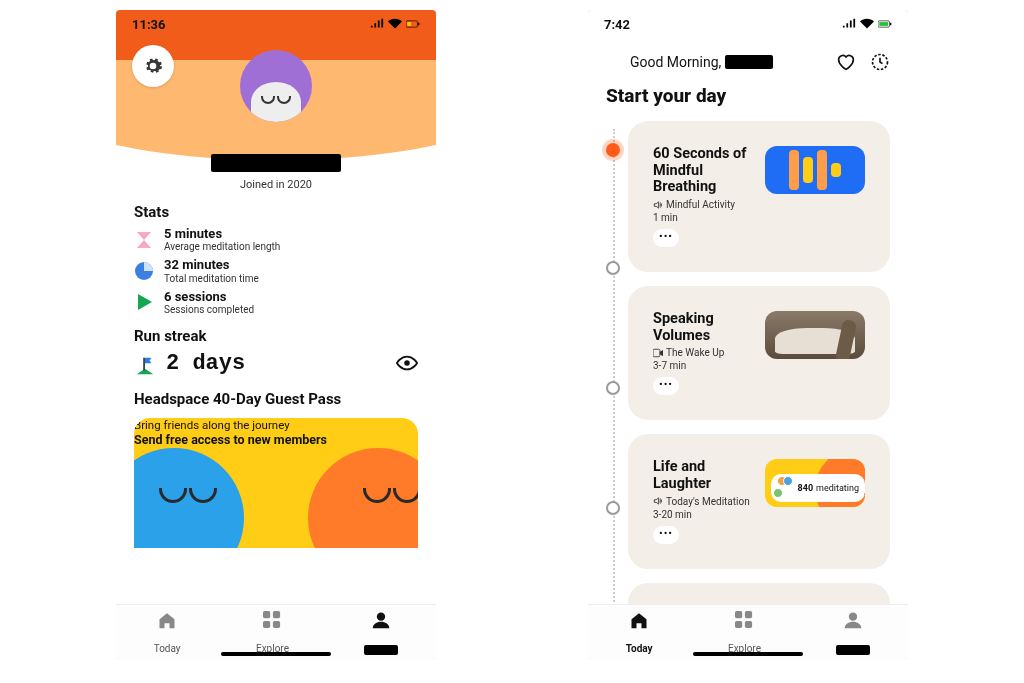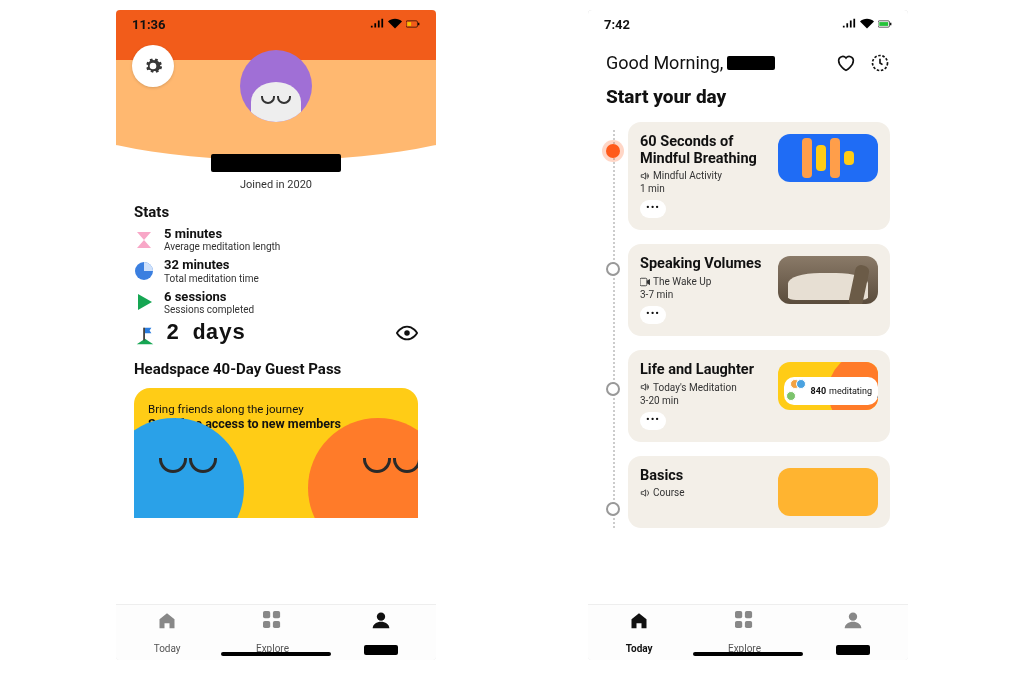--- a/index.html
+++ b/index.html
@@ -94,51 +94,51 @@
   .stat-row .txt .small { font-size:10px; color:#333; line-height:1.1;}
 
   .streak-row { display:flex; align-items:center; justify-content:space-between; margin-top:6px;}
   .streak-left { display:flex; align-items:flex-end; gap:10px;font-family:Liberation Mono, monospace;}
   .streak-val { font-weight:800; font-size:22px; }
   .flag { width:22px;height:22px; }
   .eye { width:22px;height:16px; }
 
   .guest-card {
     margin-top:10px; background:#ffcc16; border-radius:16px 16px 0 0;
-    padding:14px; position:relative; height:130px; overflow:hidden;
+    position:relative; height:130px; overflow:hidden;
   }
   .guest-card .line1{ font-size:11.5px; }
   .guest-card .line2{ font-size:12.5px; font-weight:700; }
   .blob { position:absolute; bottom:-40px; width:140px;height:140px; border-radius:50%; }
   .blob.blue{ left:-30px; background:#2aa1e8;}
   .blob.orange{ right:-30px; background:#ff7b29;}
   .blob::before, .blob::after{
     content:""; position:absolute; top:40px; width:22px;height:12px;
     border:3px solid #2a2a2a; border-top:none; border-radius:0 0 22px 22px;
   }
   .blob::before{ left:55px;} .blob::after{ left:85px;}
 
   
   .p2 .scroll { flex:1; overflow:hidden; padding:0 18px; }
   .greet-row { display:flex; align-items:center; justify-content:space-between; margin-top:14px;}
-  .greet-row .left { display:flex; align-items:center; gap:4px; font-size:18px;}
+  .greet-row .left { display:flex; align-items:center; gap:4px; font-size:14px;margin-left:24px;}
   .greet-row .right { display:flex; gap:14px; align-items:center;}
   .title-big { font-weight:800; font-size:19px; margin-top:12px; }
 
   .timeline { margin-top:14px; position:relative; padding-left:22px;}
   .timeline::before{
     content:""; position:absolute; left:7px; top:8px; bottom:0;
     border-left:2px dotted #ccc;
   }
   .node { position:absolute; left:0; width:14px;height:14px; border-radius:50%; background:#fff; }
   .node.cur{ background:#ff5a1a; box-shadow:0 0 0 4px rgba(255,90,26,.25);}
   .node.hollow{ border:2px solid #999; }
 
   .card {
-    background:#f3efe8; border-radius:13px; padding:12px; margin-bottom:14px;
+    background:#f3efe8; border-radius:20px; padding:25px; margin-bottom:14px;
     display:flex; gap:10px; align-items:flex-start;
   }
   .card .info { flex:1; }
   .card .title { font-weight:700; font-size:14.5px; line-height:1.15; }
   .card .sub { font-size:10px; color:#333; margin-top:3px; display:flex; align-items:center; gap:3px;}
   .card .dur { font-size:10px; color:#333; margin-top:2px; }
   .more-btn { margin-top:6px; width:26px;height:18px;border-radius:10px;background:#fff;font-size:11px;text-align:center;line-height:16px;letter-spacing:1px;}
   .card .thumb { width:100px; height:48px; border-radius:12px; flex:none; position:relative; overflow:hidden;}
   .thumb.blue{ background:#1f6cf5; display:flex;align-items:center;justify-content:center;gap:4px;}
   .thumb.blue span{ display:block; border-radius:4px;}
@@ -236,20 +236,21 @@
     <div class="stat-row">
       <svg class="ic" viewBox="0 0 20 20">
           <path fill="#16a653" d="M4 2l14 8L4 18z"></path>
         </svg>
       <div class="txt">
         <div class="big">6 sessions</div>
         <div class="small">Sessions completed</div>
       </div>
     </div>
 
+    <div class="section-h">Run streak</div>
     <div class="streak-row">
       <div class="streak-left">
         <svg class="flag" viewBox="0 0 24 24">
             <path fill="#16a653" d="M3 22h18l-9-6z"></path>
             <rect x="10" y="4" width="2" height="14" fill="#444"></rect>
             <path fill="#2b7de0" d="M12 4h7l-2 3 2 3h-7z"></path>
           </svg>
         <div class="streak-val">2 days</div>
       </div>
       <svg class="eye" viewBox="0 0 24 16">

